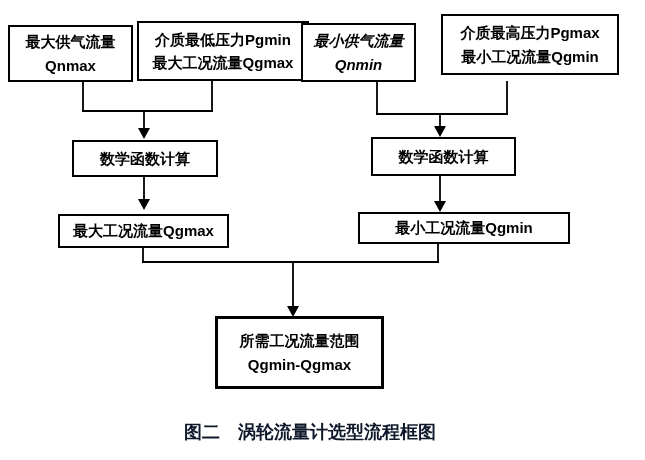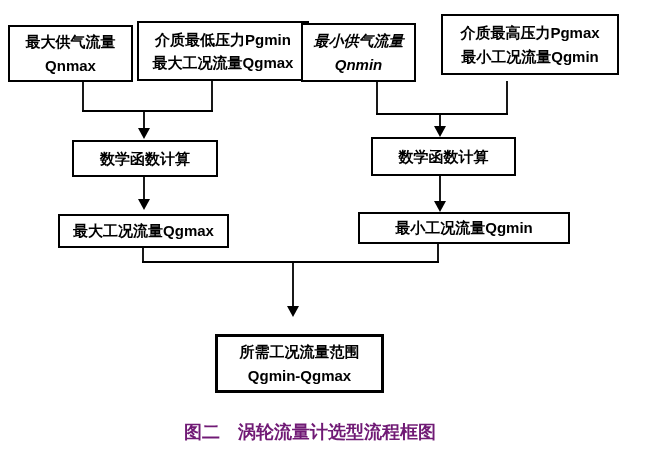--- a/index.html
+++ b/index.html
@@ -38,26 +38,26 @@
   .b-qnmax      { left: 8px;   top: 25px;  width: 125px; height: 57px; }
   .b-pgmin-tmax { left: 137px; top: 21px;  width: 172px; height: 60px; }
   .b-qnmin      { left: 301px; top: 23px;  width: 115px; height: 59px; font-style: italic; }
   .b-pgmax-tmin { left: 441px; top: 14px;  width: 178px; height: 61px; }
   
   .b-calc-left  { left: 72px;  top: 140px; width: 146px; height: 37px; }
   .b-calc-right { left: 371px; top: 137px; width: 145px; height: 39px; }
   .b-qgmax      { left: 58px;  top: 214px; width: 171px; height: 34px; }
   .b-qgmin      { left: 358px; top: 212px; width: 212px; height: 32px; }
   
-  .b-result     { left: 215px; top: 334px; width: 169px; height: 59px; border-width: 3px; }
+  .b-result     { left: 215px; top: 316px; width: 169px; height: 73px; border-width: 3px; }
   .caption {
     position: absolute;
     left: 0; top: 420px; width: 620px;
     text-align: center;
-    color: #701a75;
+    color: #0f172a;
     font-weight: bold;
     font-size: 18px;
     white-space: pre;
   }
 </style>
 </head>
 <body>
 
 <div class="canvas">
 

